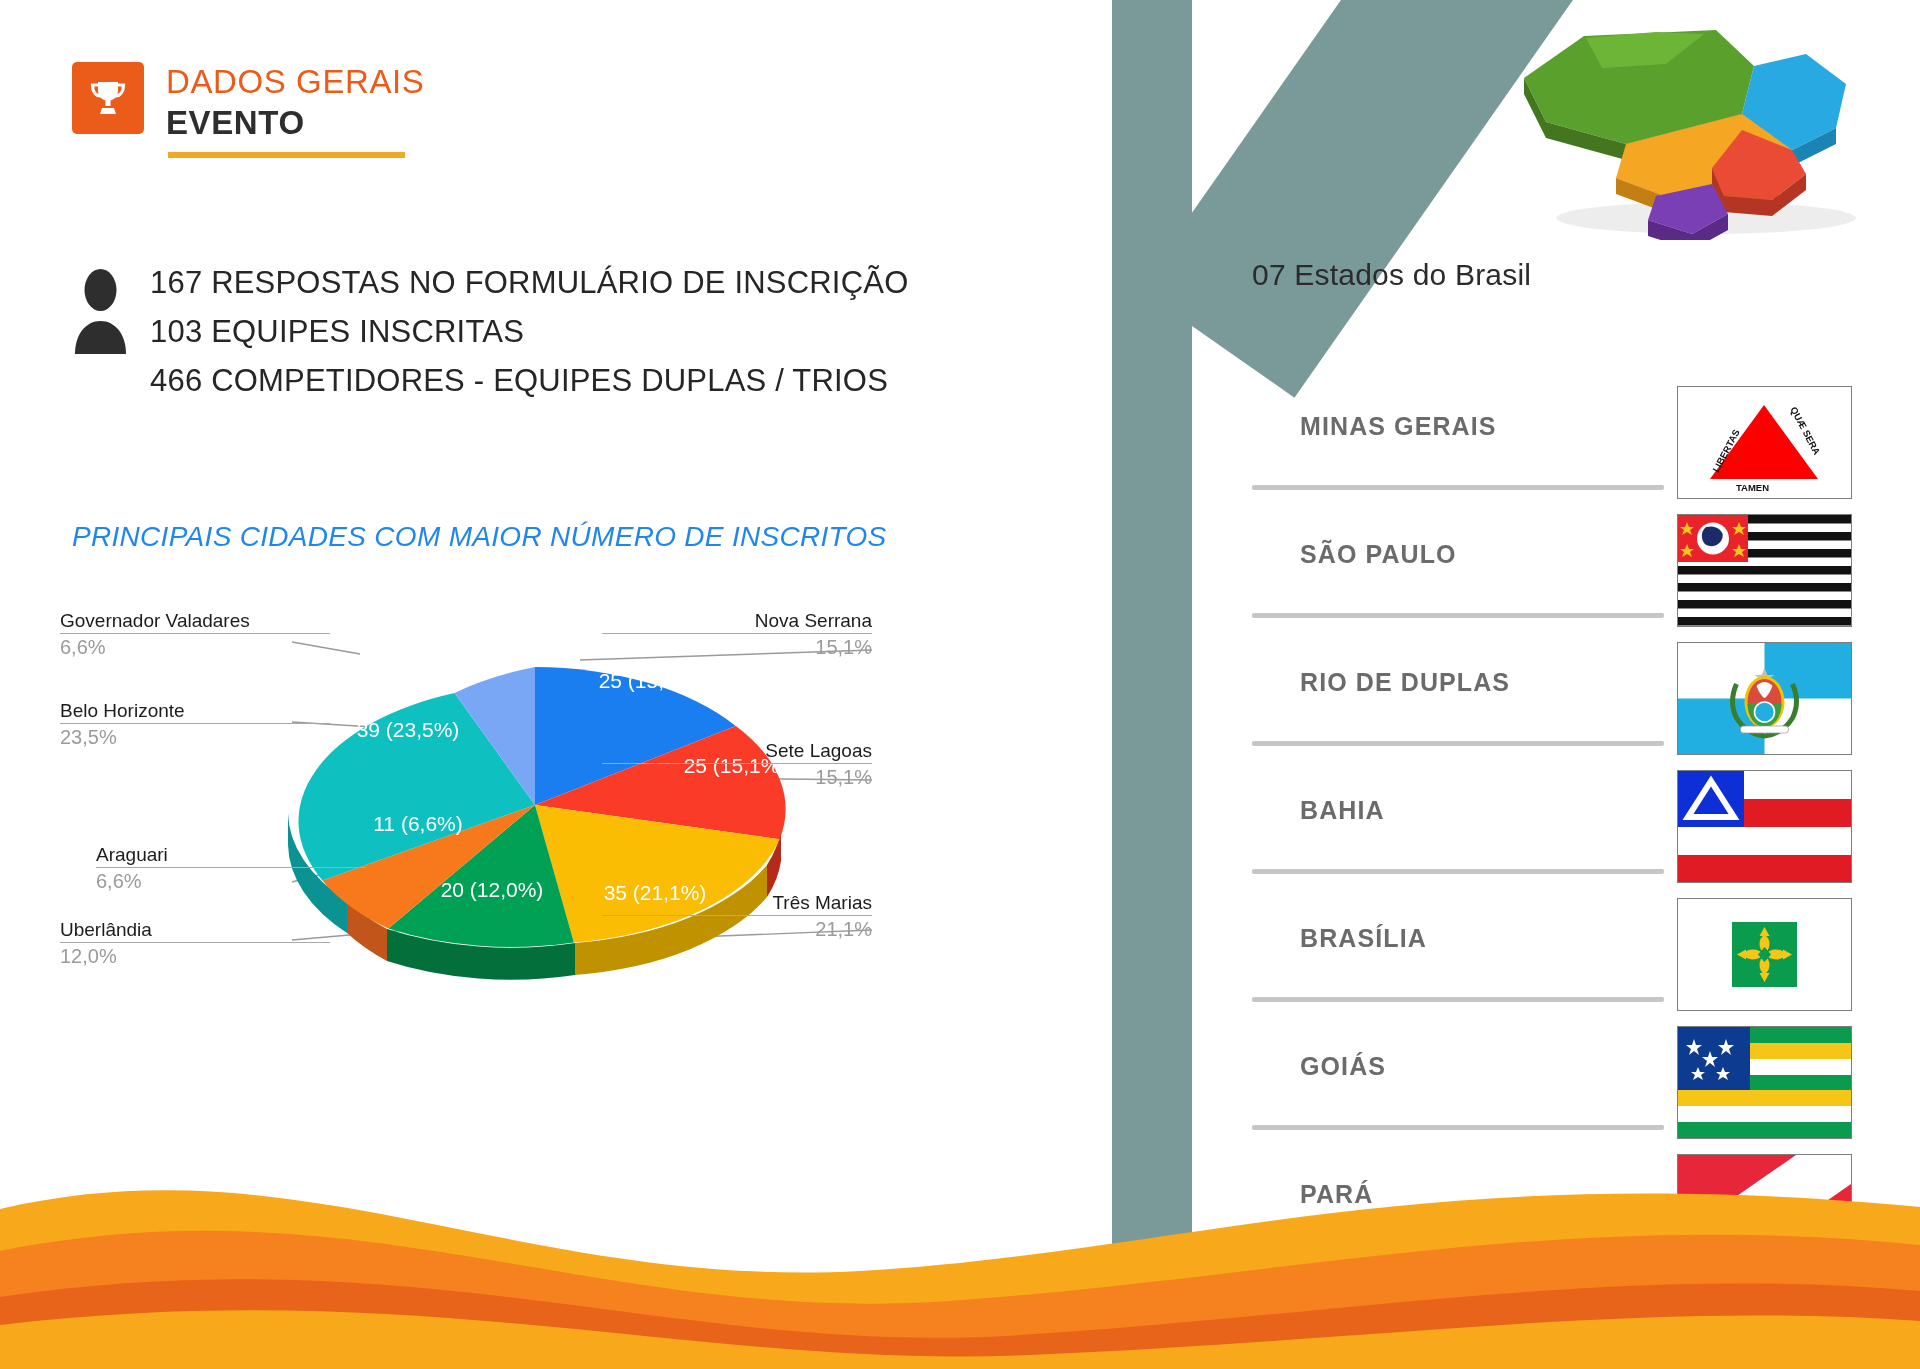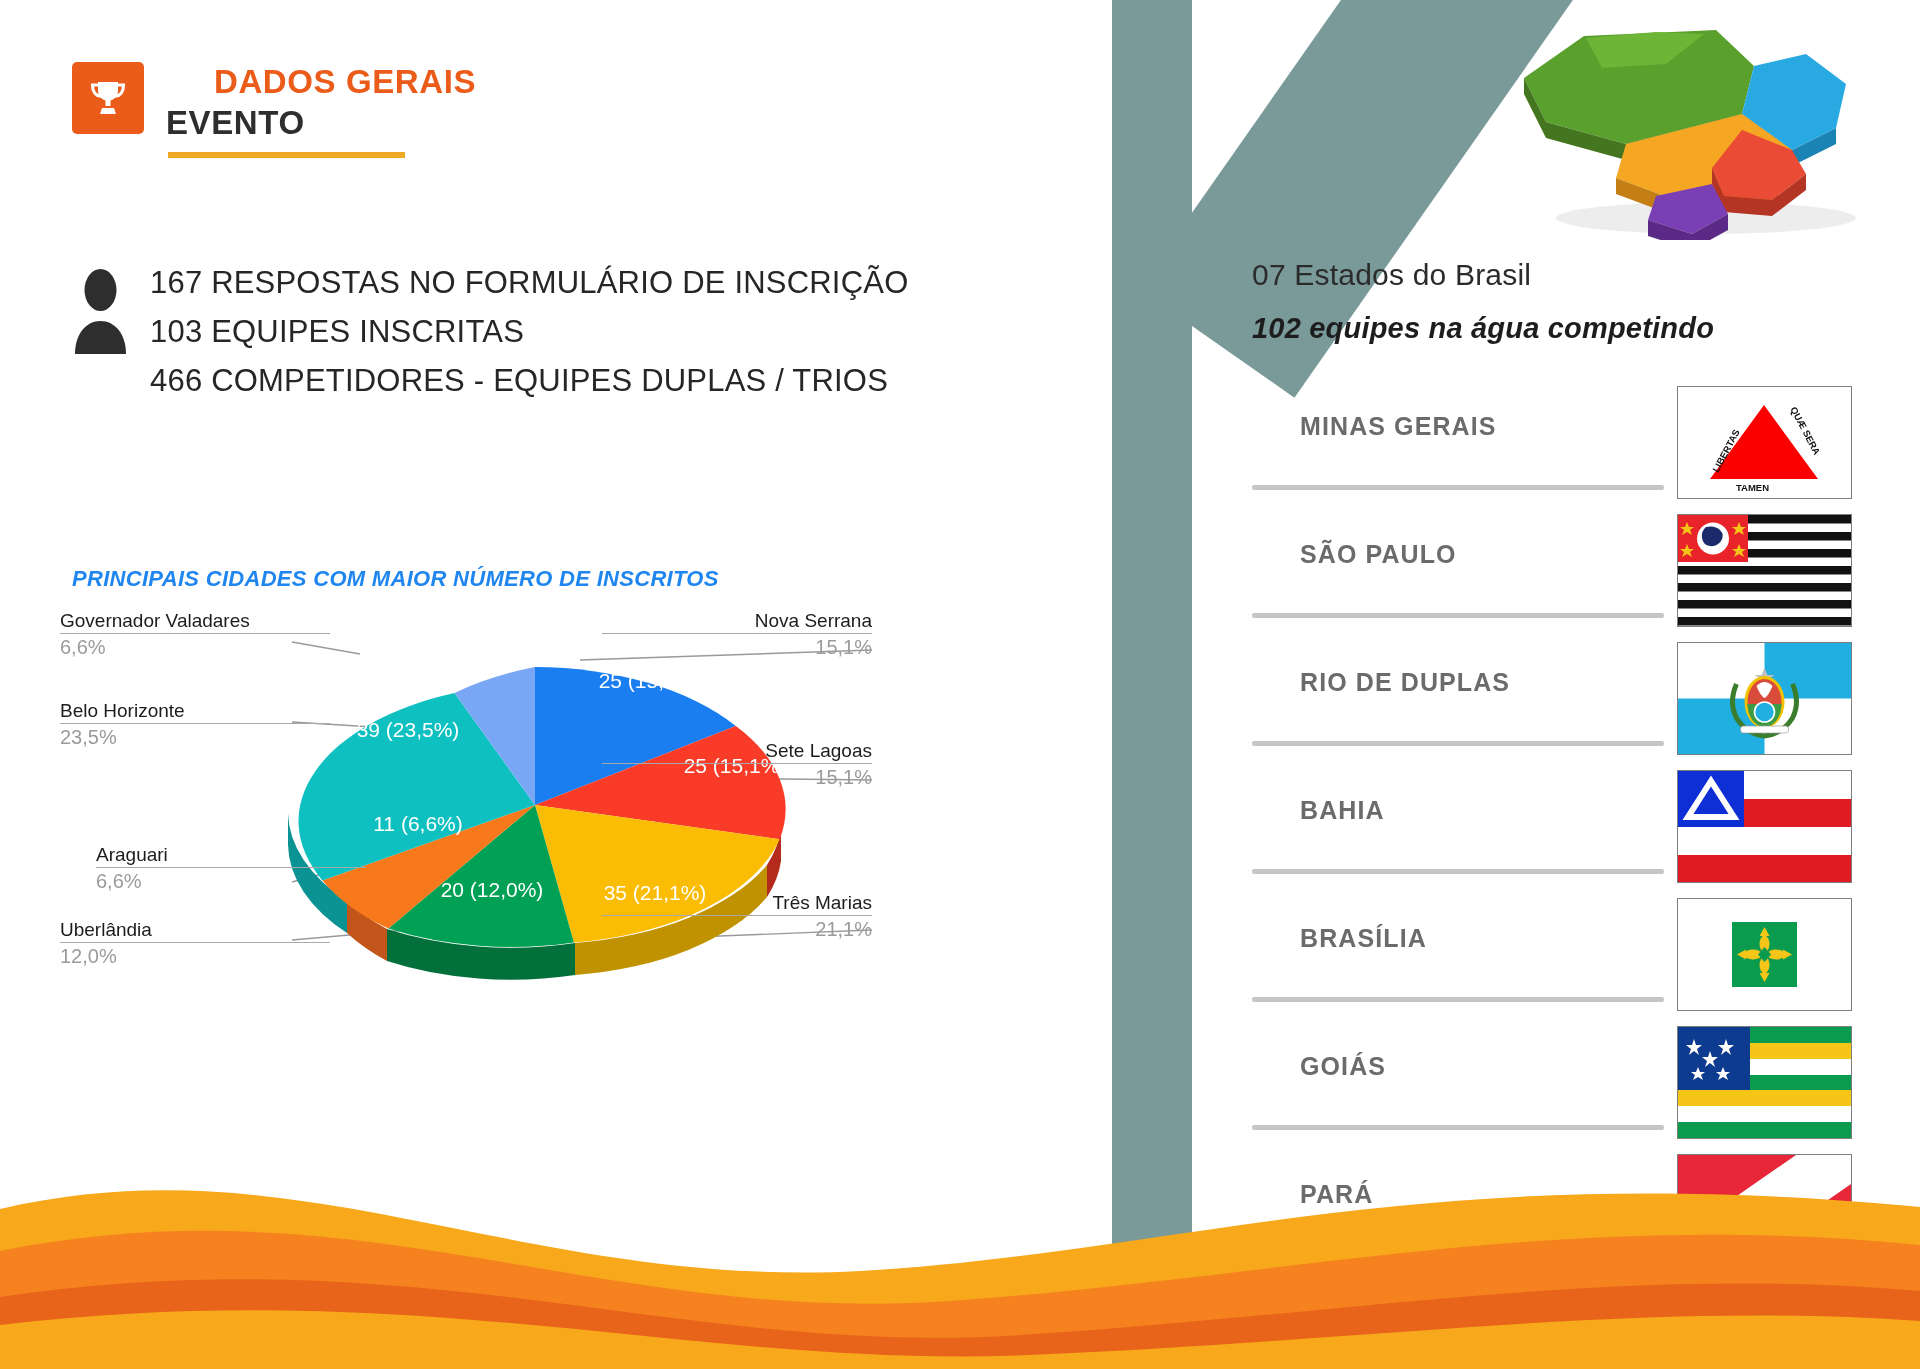--- a/index.html
+++ b/index.html
@@ -23,43 +23,42 @@
   }
 
   
   .hdr { position: absolute; left: 72px; top: 62px; display: flex; align-items: flex-start; }
   .hdr-badge {
     width: 72px; height: 72px; background: #eb5c1a; border-radius: 5px;
     display: flex; align-items: center; justify-content: center; flex: none;
   }
   .hdr-txt { margin-left: 22px; }
   .hdr-l1 {
-    color: #eb5c1a; font-size: 33px; font-weight: bold; letter-spacing: .6px; line-height: 40px; margin-left: 48px;
+    color: #eb5c1a; font-size: 33px; font-weight: normal; letter-spacing: .6px; line-height: 40px;
   }
   .hdr-l2 {
     color: #2e2e2e; font-size: 33px; font-weight: bold; letter-spacing: .6px; line-height: 42px;
   }
   .hdr-rule {
     margin-top: 8px; margin-left: 2px; width: 237px; height: 6px; background: #f0a925;
   }
 
   
   .stats { position: absolute; left: 73px; top: 258px; display: flex; align-items: flex-start; }
   .person-icon { width: 55px; height: 88px; flex: none; margin-top: 8px; }
   .stat-lines { margin-left: 22px; }
   .stat-line {
     font-size: 31px; color: #262626; line-height: 49px; letter-spacing: .2px; font-weight: 400;
   }
 
   
   .chart-title {
     position: absolute; left: 72px; top: 521px;
-    color: #1f86f0; font-size: 22px; font-weight: bold; font-style: italic;
+    color: #1f86f0; font-size: 28px; font-weight: normal; font-style: italic;
     letter-spacing: .3px;
-    margin-top: 45px;
   }
 
   
   .chartwrap { position: absolute; left: 60px; top: 610px; width: 1030px; height: 480px; }
   .pie-svg { position: absolute; left: 0; top: 0; }
 
   .cal { position: absolute; width: 270px; }
   .cal .nm { font-size: 19px; color: #1c1c1c; line-height: 25px; white-space: nowrap; }
   .cal .pc { font-size: 20px; color: #9b9b9b; line-height: 26px; }
   .cal .ul { height: 1px; background: #a8a8a8; width: 100%; }
@@ -251,21 +250,20 @@
     </div>
 
     <div class="cal right" style="left:542px; top:280px;">
       <div class="nm">Três Marias</div>
       <div class="ul"></div>
       <div class="pc">21,1%</div>
     </div>
   </div>
 
   <div class="rt-line1">07 Estados do Brasil</div>
-  <div class="rt-line2">102 equipes na água competindo</div>
 
   <div class="state-list">
 
     <div class="state-row">
       <div class="state-name">MINAS GERAIS</div>
       <div class="state-rule"></div>
       <div class="flag-box">
         <svg width="173" height="111" viewBox="0 0 173 111">
           <rect width="173" height="111" fill="#fff"></rect>
           <polygon points="86,18 140,92 32,92" fill="#fc0000"></polygon>

